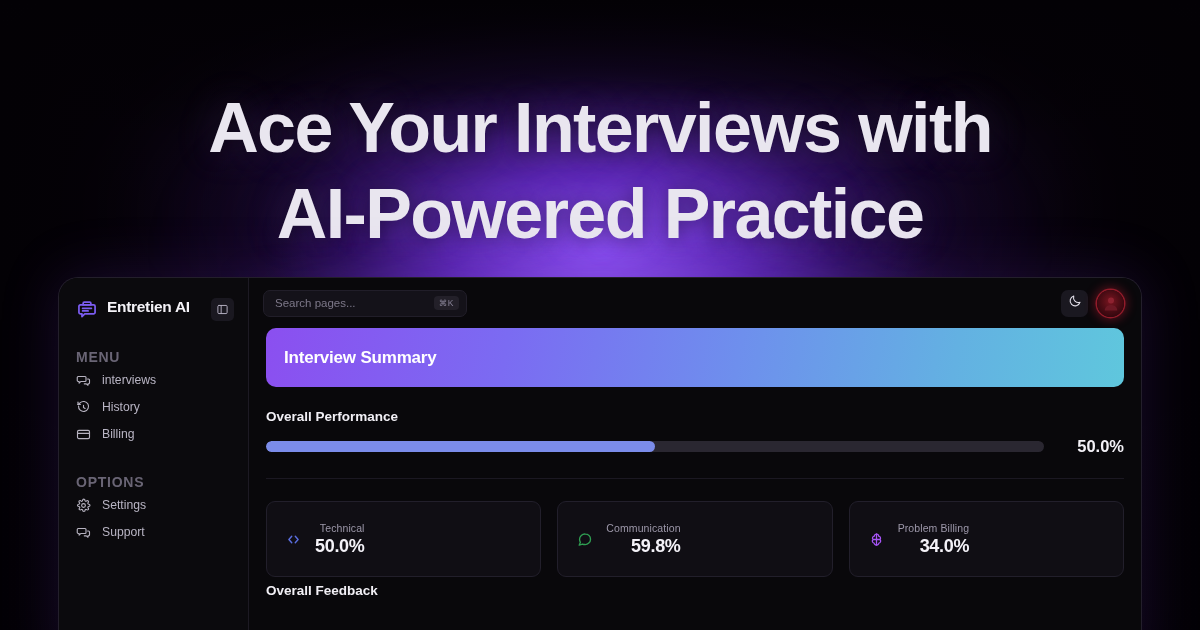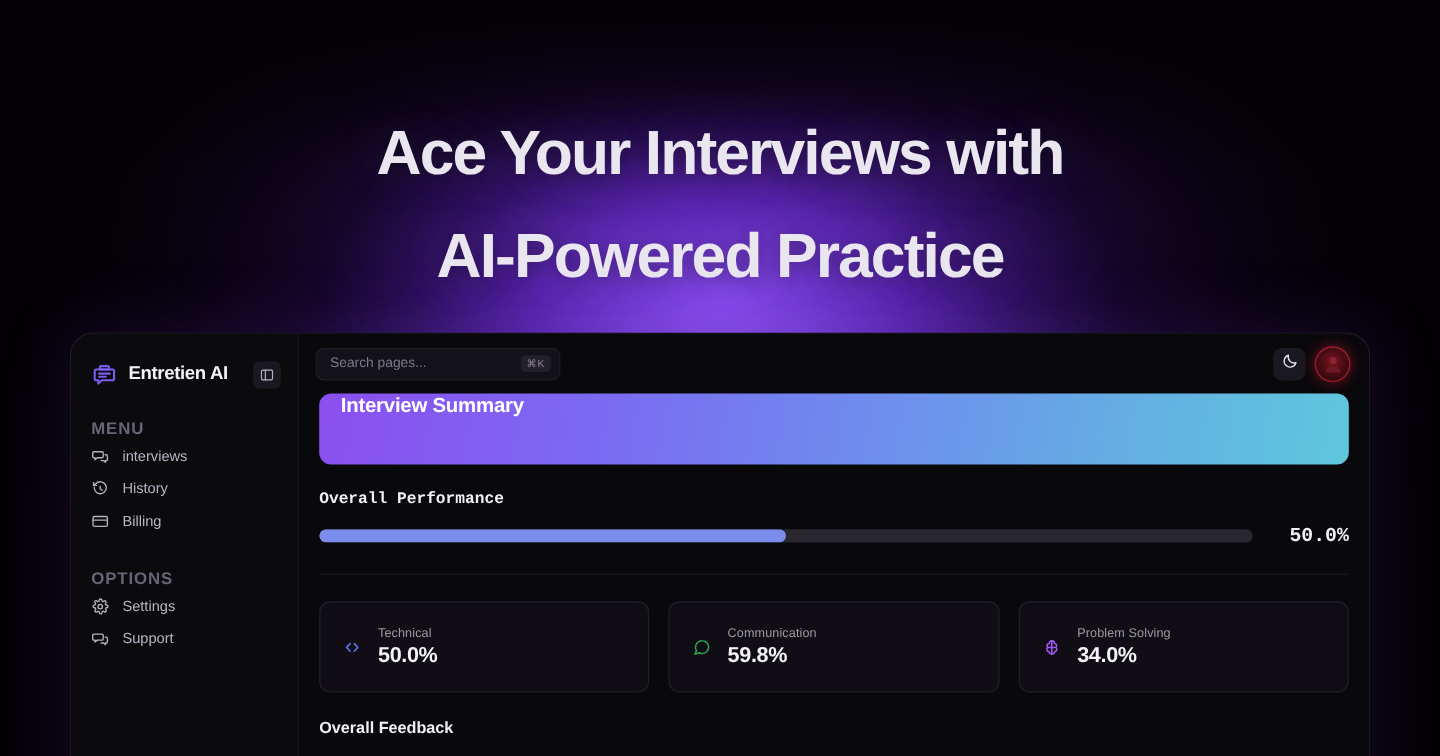--- a/index.html
+++ b/index.html
@@ -49,42 +49,42 @@
                       rgba(3,1,5,0) 70%, rgba(3,1,5,0.2) 87%, rgba(3,1,5,0.98) 100%);
   }
 
   
   .headline {
     position:absolute; left:0; right:0; top:96px; text-align:center;
     z-index:5; pointer-events:none;
   }
   .headline .line {
     display:block;
-    font-size:52px; line-height:64px; font-weight:700; letter-spacing:-1.6px;
+    font-size:70px; line-height:64px; font-weight:700; letter-spacing:-1.6px;
     color:#e9e6ef;
     text-shadow:0 2px 18px rgba(0,0,0,0.40), 0 0 40px rgba(180,140,255,0.22);
   }
   .headline .line + .line { margin-top:22px; }
 
   
   .window {
     position:absolute; left:58px; top:277px; width:1084px; height:400px;
     background:#0b0a0d;
     border:1px solid #231f2b; border-bottom:none;
     border-radius:20px 20px 0 0;
     box-shadow:0 -2px 60px rgba(120,60,220,0.18);
     display:flex; overflow:hidden; z-index:6;
   }
 
   
   .sidebar {
     width:190px; flex:0 0 190px; background:#0b0a0d;
     border-right:1px solid #1d1a23; padding:20px 0 0 0;
   }
-  .brand { display:flex; align-items:center; gap:9px; padding:0 14px 0 17px; height:28px; }
+  .brand { display:flex; align-items:flex-start; gap:9px; padding:0 14px 0 17px; height:28px; }
   .brand-mark { width:22px; height:22px; flex:0 0 22px; display:block; }
   .brand-name { font-size:15.5px; font-weight:700; color:#f4f2f7; letter-spacing:-0.3px; white-space:nowrap; }
   .panel-toggle {
     margin-left:auto; width:23px; height:23px; flex:0 0 23px;
     border-radius:5px; background:#1a1820;
     display:flex; align-items:center; justify-content:center;
   }
   .nav-group { margin-top:23px; }
   .nav-group + .nav-group { margin-top:20px; }
   .nav-label {
@@ -124,47 +124,47 @@
   .avatar {
     width:27px; height:27px; border-radius:50%;
     background:radial-gradient(circle at 50% 42%, #7a1520 0%, #4a0c14 48%, #230309 100%);
     box-shadow:0 0 0 1.5px rgba(220,40,60,0.55), 0 0 11px 2px rgba(220,30,55,0.45);
     display:flex; align-items:center; justify-content:center; overflow:hidden;
   }
 
   .content { flex:1; padding:0 17px 0 17px; min-height:0; }
 
   .summary-banner {
-    height:59px; border-radius:10px; display:flex; padding:0 18px;
+    height:59px; border-radius:10px; display:flex; align-items:center; padding:0 18px;
     background:linear-gradient(100deg, #8b4ff0 0%, #7b6bf2 28%, #6e8fed 55%, #63b1e2 80%, #5fc7dd 100%);
   }
   .summary-banner .title { font-size:17px; font-weight:700; color:#ffffff; letter-spacing:-0.2px; }
 
   .section-title { font-size:13.5px; font-weight:700; color:#f1eff5; }
 
-  .perf { padding:22px 0 0 0;font-family:Liberation Mono, monospace; }
+  .perf { padding:22px 0 0 0; }
   .perf-row { display:flex; align-items:center; gap:14px; margin-top:13px; }
   .bar-track {
     flex:1; height:11px; border-radius:6px; background:#2a2731; overflow:hidden;
   }
   .bar-fill { height:100%; border-radius:6px; background:#7b8cea; }
   .perf-pct { font-size:16.5px; font-weight:700; color:#f3f1f7; min-width:66px; text-align:right; }
 
   .divider { height:1px; background:#1b1822; margin:22px 0 0 0; }
 
   .cards { display:flex; gap:16px; margin-top:22px; }
   .card {
     flex:1; height:76px; border-radius:9px; background:#100e14;
-    border:1px solid #221f2b; display:flex; align-items:center; gap:13px; padding:0 18px;
+    border:1px solid #221f2b; display:flex; align-items:center; gap:13px; padding:0 18px;text-align:right;
   }
   .card .ico { width:17px; height:17px; flex:0 0 17px; display:block; }
   .card-label { font-size:10.5px; color:#9c97a9; letter-spacing:0.1px; }
   .card-value { font-size:18px; font-weight:700; color:#f4f2f8; margin-top:2px; letter-spacing:-0.3px; }
 
-  .feedback { margin-top:22px; }
+  .feedback { margin-top:6px; }
 </style>
 </head>
 <body>
 
 <div class="stage">
 
   <div class="glow-wide"></div>
   <div class="glow-core"></div>
   <div class="glow-bottom"></div>
   <div class="vignette"></div>
@@ -329,21 +329,21 @@
           <div class="card">
             <span class="ico">
               <svg viewBox="0 0 24 24" width="17" height="17" fill="none" stroke="#a855f7" stroke-width="1.8" stroke-linecap="round" stroke-linejoin="round">
                 <path d="M12 4.3v15.4"></path>
                 <path d="M12 4.3a3 3 0 0 0-3 3 2.7 2.7 0 0 0-1.8 4.7A2.8 2.8 0 0 0 8.6 17a2.9 2.9 0 0 0 3.4 2.7"></path>
                 <path d="M12 4.3a3 3 0 0 1 3 3 2.7 2.7 0 0 1 1.8 4.7A2.8 2.8 0 0 1 15.4 17a2.9 2.9 0 0 1-3.4 2.7"></path>
                 <path d="M7.3 12h9.4"></path>
               </svg>
             </span>
             <div>
-              <div class="card-label">Problem Solving</div>
+              <div class="card-label">Problem Billing</div>
               <div class="card-value">34.0%</div>
             </div>
           </div>
         </div>
 
         <div class="feedback">
           <div class="section-title">Overall Feedback</div>
         </div>
 
       </div>

